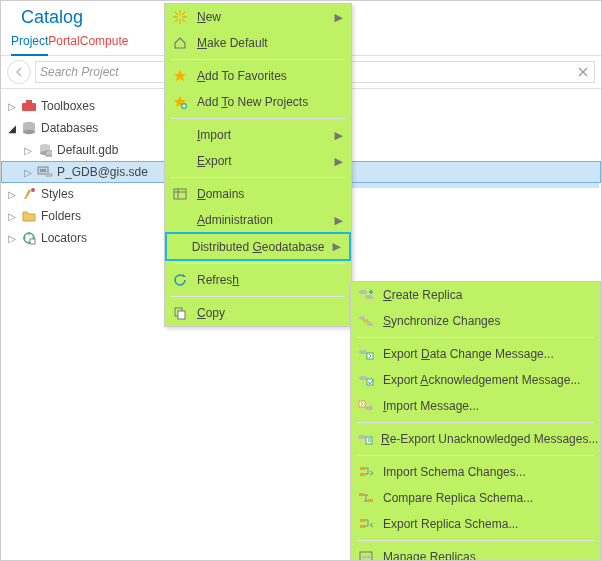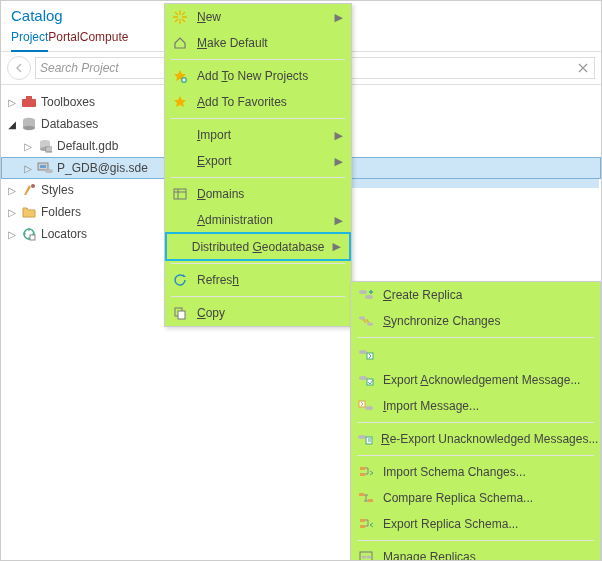--- a/index.html
+++ b/index.html
@@ -1,21 +1,21 @@
 <!DOCTYPE html>
 <html><head>
 <meta charset="utf-8">
 <style>
 html, body { margin:0; padding:0; font-family:"Segoe UI", Tahoma, sans-serif; font-size:12px; color:#444; }
 body { width:602px; height:561px; background:#fff; border:1px solid #ccc; box-sizing:border-box; position:relative; overflow:hidden; }
 
 
-.pane-title { color:#0079c1; font-size:15px; padding:6px 10px 2px 10px; }
+.pane-title { color:#0079c1; font-size:18px; padding:6px 10px 2px 10px;margin-left:10px; }
 .tabs { display:flex; gap:0; padding:0 10px; border-bottom:1px solid #e0e0e0; }
-.tab { padding:4px 0 6px 0; color:#7f1d1d; cursor:default; }
+.tab { padding:4px 0 6px 0; color:#ef4444; cursor:default; }
 .tab.active { color:#0079c1; border-bottom:2px solid #0079c1; margin-bottom:-1px; }
 
 
 .search-row { display:flex; align-items:center; gap:4px; padding:4px 6px; border-bottom:1px solid #e0e0e0; }
 .back { width:22px; height:22px; border:1px solid #dcdcdc; border-radius:50%; display:flex; align-items:center; justify-content:center; color:#999; }
 .searchbox { flex:1; height:20px; border:1px solid #dcdcdc; padding:0 4px; display:flex; align-items:center; justify-content:space-between; }
 .searchbox span.placeholder { color:#9a9a9a; font-style:italic; }
 .searchbox .clear { color:#999; padding:0 2px; }
 
 
@@ -165,33 +165,33 @@
           <path d="M2 7 L7 2 L12 7 V12 H2 Z" fill="none" stroke="#777" stroke-width="1.2"></path>
         </svg>
       </span>
     <span class="mlabel"><span class="mnemonic">M</span>ake Default</span>
   </div>
   <div class="msep"></div>
   <div class="mitem">
     <span class="micon">
         <svg width="14" height="14" viewBox="0 0 14 14">
           <path d="M7 1 L9 5 L13 5 L10 8 L11 12 L7 10 L3 12 L4 8 L1 5 L5 5 Z" fill="#f0b400"></path>
+        </svg>
+      </span>
+    <span class="mlabel"><span class="mnemonic">A</span>dd To Favorites</span>
+  </div>
+  <div class="mitem">
+    <span class="micon">
+        <svg width="14" height="14" viewBox="0 0 14 14">
+          <path d="M7 1 L9 5 L13 5 L10 8 L11 12 L7 10 L3 12 L4 8 L1 5 L5 5 Z" fill="#f0b400"></path>
           <circle cx="11" cy="11" r="3" fill="#4a8"></circle>
           <path d="M11 9 v4 M9 11 h4" stroke="#fff"></path>
         </svg>
       </span>
     <span class="mlabel">Add <span class="mnemonic">T</span>o New Projects</span>
-  </div>
-  <div class="mitem">
-    <span class="micon">
-        <svg width="14" height="14" viewBox="0 0 14 14">
-          <path d="M7 1 L9 5 L13 5 L10 8 L11 12 L7 10 L3 12 L4 8 L1 5 L5 5 Z" fill="#f0b400"></path>
-        </svg>
-      </span>
-    <span class="mlabel"><span class="mnemonic">A</span>dd To Favorites</span>
   </div>
   <div class="msep"></div>
   <div class="mitem">
     <span class="micon"></span>
     <span class="mlabel"><span class="mnemonic">I</span>mport</span>
     <span class="arrow">▶</span>
   </div>
   <div class="mitem">
     <span class="micon"></span>
     <span class="mlabel"><span class="mnemonic">E</span>xport</span>
@@ -262,20 +262,21 @@
   </div>
   <div class="msep"></div>
   <div class="mitem">
     <span class="micon">
         <svg width="16" height="14" viewBox="0 0 16 14">
           <ellipse cx="5" cy="5" rx="4" ry="2" fill="#bbb"></ellipse>
           <rect x="9" y="6" width="6" height="6" fill="#fff" stroke="#4a8"></rect>
           <path d="M11 7 l2 2 l-2 2" stroke="#4a8" fill="none"></path>
         </svg>
       </span>
+    <span class="mlabel">Export <span class="mnemonic">D</span>ata Change Message...</span>
   </div>
   <div class="mitem">
     <span class="micon">
         <svg width="16" height="14" viewBox="0 0 16 14">
           <ellipse cx="5" cy="5" rx="4" ry="2" fill="#bbb"></ellipse>
           <rect x="9" y="6" width="6" height="6" fill="#fff" stroke="#4a8"></rect>
           <path d="M10 9 l2 2 l3 -4" stroke="#4a8" fill="none"></path>
         </svg>
       </span>
     <span class="mlabel">Export <span class="mnemonic">A</span>cknowledgement Message...</span>

